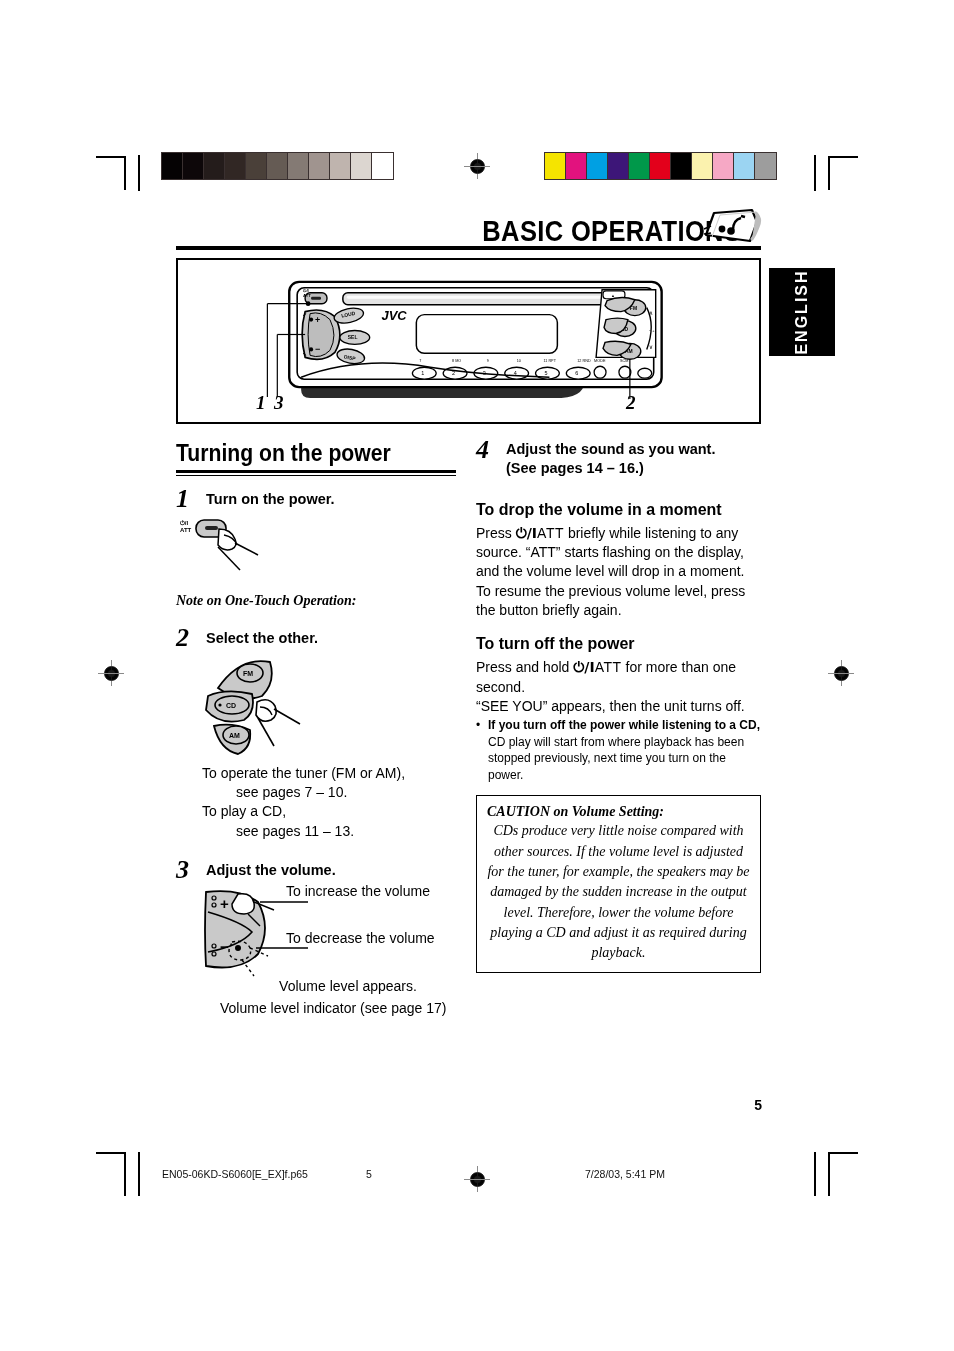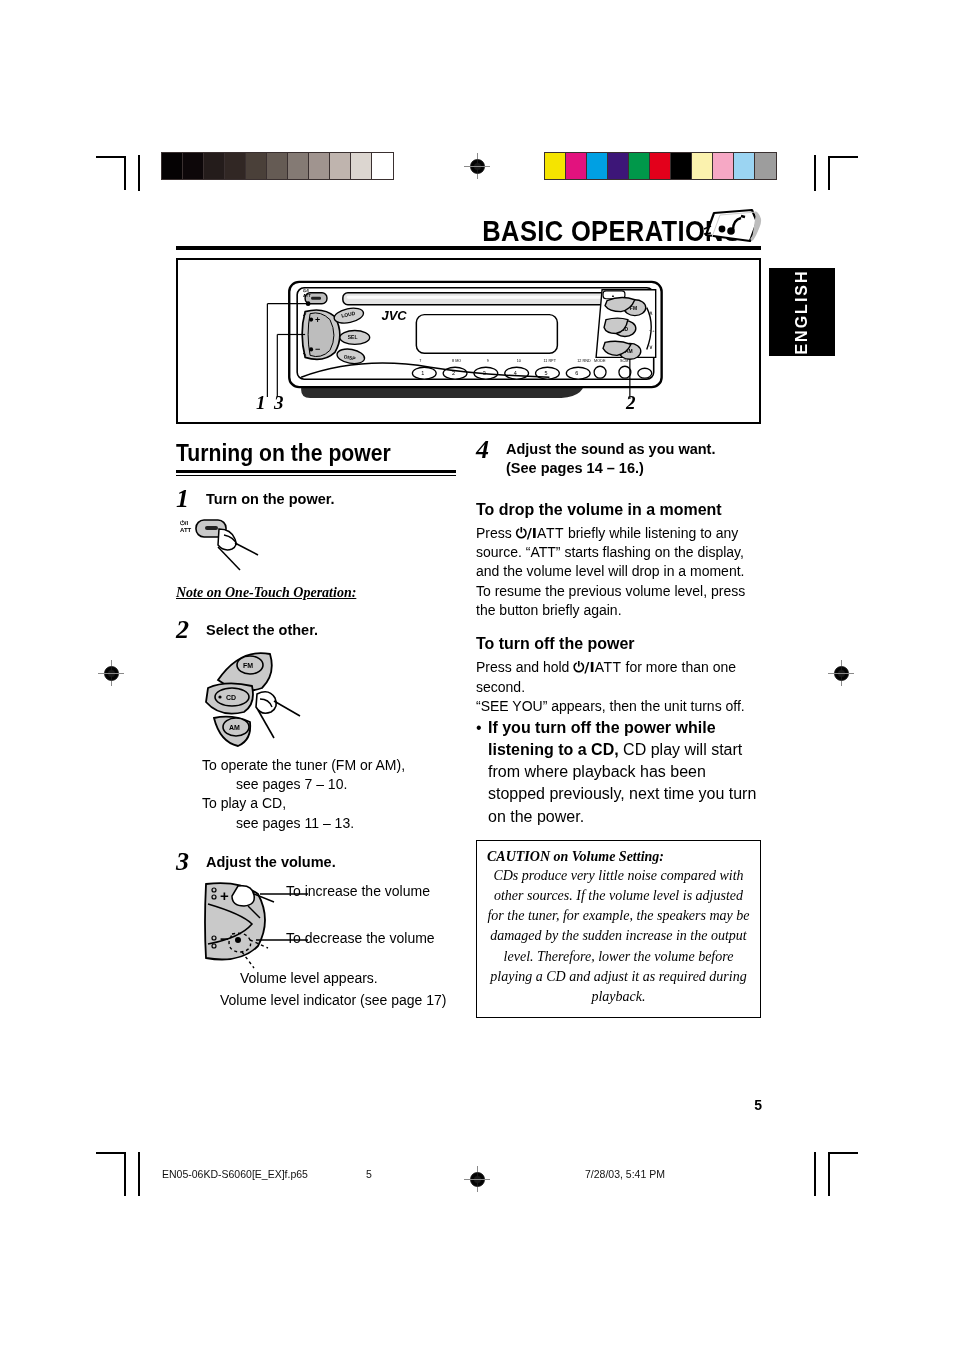--- a/index.html
+++ b/index.html
@@ -93,35 +93,35 @@
   .step{ position:relative; padding-left:30px; margin-bottom:6px; }
   .step-num{
     position:absolute; left:0; top:-6px;
     font-family:"Liberation Serif",serif; font-weight:bold; font-style:italic;
     font-size:26px;
   }
   .step-title{ font-weight:bold; font-size:14.5px; line-height:1.3; }
 
   .note-head{
     font-family:"Liberation Serif",serif; font-weight:bold; font-style:italic;
-    font-size:14px; margin-top:8px;text-decoration:underline;
+    font-size:14px; margin-top:16px;
   }
   .note-body{
     font-family:"Liberation Serif",serif; font-style:italic;
     font-size:14.5px; line-height:1.42;
   }
   .note-body b{ font-style:italic; font-weight:bold; }
 
   .body-txt{ font-size:14px; line-height:1.38; }
   .sub-head{
     font-family:"Liberation Sans Narrow","Liberation Sans",sans-serif;
     font-weight:bold; font-size:17px; margin:14px 0 4px 0;
     transform:scaleX(0.94); transform-origin:left center; white-space:nowrap;
   }
-  .bullet{ position:relative; padding-left:12px; font-size:16px; line-height:1.38; margin-top:1px;}
+  .bullet{ position:relative; padding-left:12px; font-size:12px; line-height:1.38; margin-top:1px;}
   .bullet::before{ content:"•"; position:absolute; left:0; top:0; }
 
   .caution-box{
     margin-top:12px; border:1px solid #000; padding:8px 10px 9px 10px;
   }
   .caution-head{
     font-family:"Liberation Serif",serif; font-weight:bold; font-style:italic;
     font-size:14px; margin-bottom:1px;
   }
   .caution-body{
@@ -415,21 +415,21 @@
         <path d="M30 56 q14 -3 18 6 q3 10 -9 12 q-12 0 -12 -10 Z" fill="none" stroke="#000" stroke-width="1.4" stroke-dasharray="3 3"></path>
         <path d="M48 62 L66 70" stroke="#000" stroke-width="1.4" stroke-dasharray="3 3"></path>
         <path d="M40 74 L52 90" stroke="#000" stroke-width="1.4" stroke-dasharray="3 3"></path>
         <path d="M54 62 L106 62" stroke="#000" stroke-width="1.6"></path>
       </svg>
     </div>
 
     <div class="lead-lbl" style="position:absolute; left:110px; top:443px;">To increase the volume</div>
     <div class="lead-lbl" style="position:absolute; left:110px; top:490px;">To decrease the volume</div>
 
-    <div class="cap-txt" style="margin-left:64px;margin-top:-8px;">Volume level appears.</div>
+    <div class="cap-txt" style="margin-left:64px;margin-top:-8px;text-align:center;">Volume level appears.</div>
 
 
     <div class="cap-txt" style="margin-left:44px;margin-top:6px;">Volume level indicator (see page 17)</div>
   </div>
 
   <div class="col-right">
 
     <div class="step">
       <div class="step-num" style="top:-5px;">4</div>
       <div class="step-title">Adjust the sound as you want.</div>

